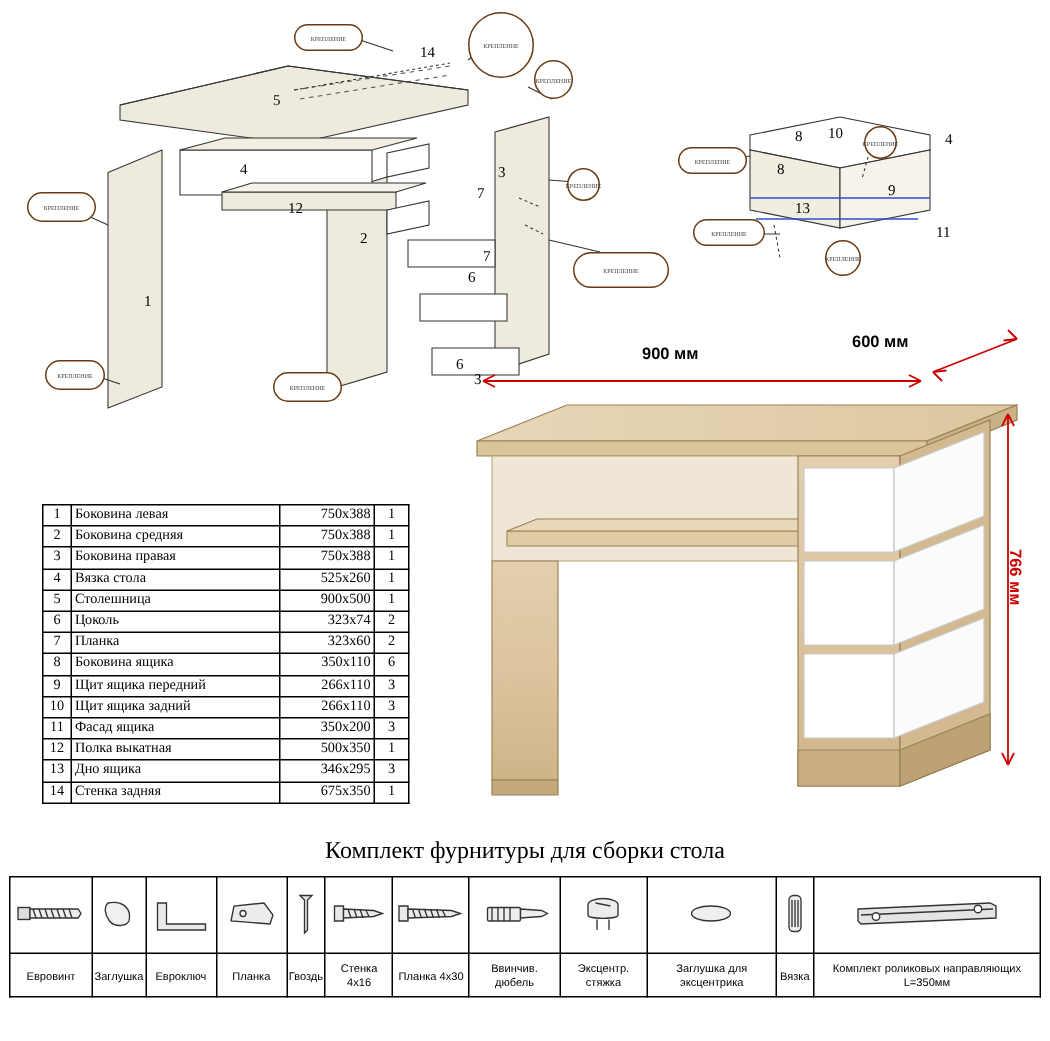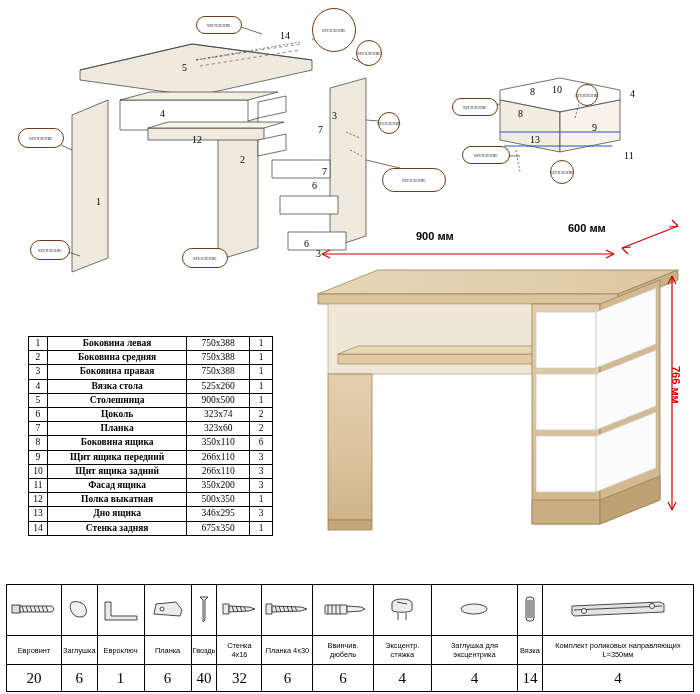--- a/index.html
+++ b/index.html
@@ -27,22 +27,22 @@
 
   svg.lines{position:absolute;left:0;top:0;width:700px;height:275px;overflow:visible;}
 
   
   .parts{
     position:absolute;left:28px;top:336px;width:245px;
     border-collapse:collapse;font-size:9.5px;
   }
   .parts td{border:1px solid #000;padding:0 2px;height:13.2px;line-height:13.2px;}
   .parts td.num{width:14px;text-align:center;}
-  .parts td.nm{width:135px;text-align:center;font-weight:bold;}
-  .parts td.sz{width:58px;text-align:center;}
+  .parts td.nm{width:135px;}
+  .parts td.sz{width:58px;text-align:right;}
   .parts td.qt{width:18px;text-align:center;}
 
   
   .render{position:absolute;left:300px;top:262px;width:380px;height:290px;}
 
   
   .kit-title{
     position:absolute;left:0;top:559px;width:700px;text-align:center;
     font-size:16px;font-family:"Liberation Serif",serif;
   }
@@ -311,25 +311,26 @@
         <path d="M314,-8 L306,-12 M314,-8 L306,-4"></path>
         <path d="M322,-14 L378,-36"></path>
         <path d="M322,-14 L331,-15 M322,-14 L328,-8"></path>
         <path d="M378,-36 L369,-35 M378,-36 L372,-42"></path>
         <path d="M372,14 L372,248"></path>
         <path d="M372,14 L368,22 M372,14 L376,22"></path>
         <path d="M372,248 L368,240 M372,248 L376,240"></path>
       </g>
     </svg>
 
-    <div class="dimtxt" style="left:116px;top:-32px;color:#000;">900 мм</div>
+    <div class="dimtxt" style="left:128px;top:-32px;color:#000;">900 мм</div>
     <div class="dimtxt" style="left:268px;top:-40px;color:#000;">600 мм</div>
     <div class="dimtxt" style="left:370px;top:104px;color:#cc0000;writing-mode:vertical-rl;">766 мм</div>
   </div>
 
+  <div class="kit-title">Комплект фурнитуры для сборки стола</div>
 
   <table class="kit">
     <tbody>
       <tr class="pic">
         <td>
           <svg width="52" height="26">
               <g stroke="#333" fill="none" stroke-width="0.9">
             <rect x="4" y="9" width="8" height="8" fill="#ddd"></rect>
             <path d="M12,10 L44,10 L46,13 L44,16 L12,16 Z" fill="#eee"></path>
             <path d="M14,10 L16,16 M18,10 L20,16 M22,10 L24,16 M26,10 L28,16 M30,10 L32,16 M34,10 L36,16 M38,10 L40,16"></path>
@@ -435,30 +436,16 @@
         <td>Планка</td>
         <td>Гвоздь</td>
         <td>Стенка 4х16</td>
         <td>Планка 4х30</td>
         <td>Ввинчив. дюбель</td>
         <td>Эксцентр. стяжка</td>
         <td>Заглушка для эксцентрика</td>
         <td>Вязка</td>
         <td>Комплект роликовых направляющих L=350мм</td>
       </tr>
-      <tr class="qty">
-        <td>20</td>
-        <td>6</td>
-        <td>1</td>
-        <td>6</td>
-        <td>40</td>
-        <td>32</td>
-        <td>6</td>
-        <td>6</td>
-        <td>4</td>
-        <td>4</td>
-        <td>14</td>
-        <td>4</td>
-      </tr>
     </tbody>
   </table>
 
 </div>
 
 </body></html>

